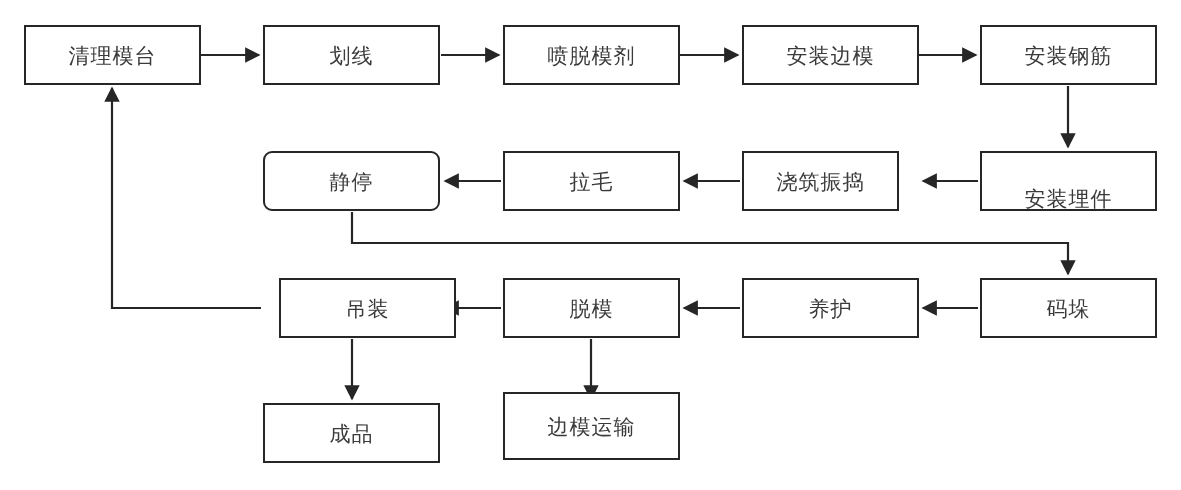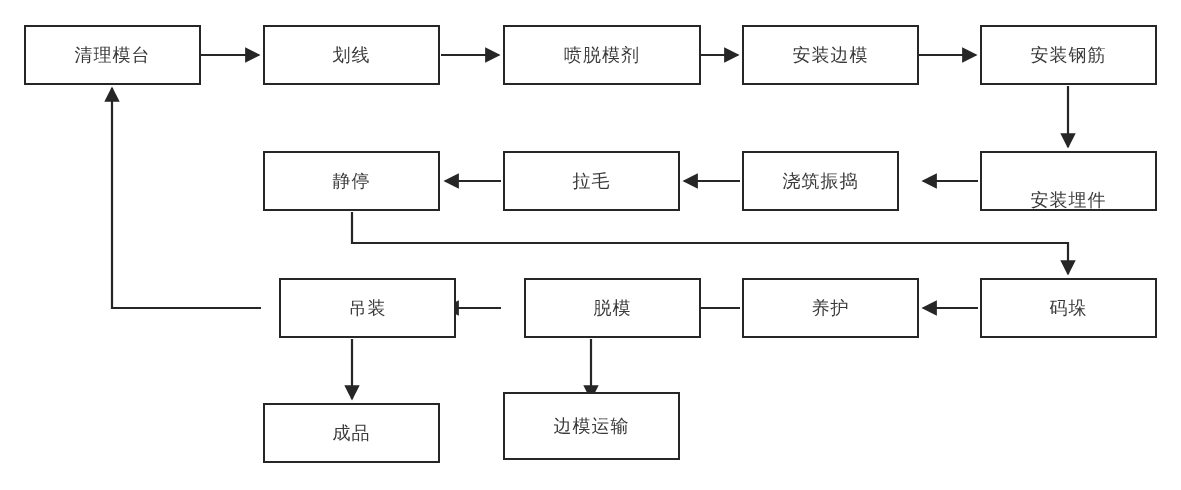--- a/index.html
+++ b/index.html
@@ -27,21 +27,21 @@
   .node-box {
     position: absolute;
     box-sizing: border-box;
     border: 2px solid #262626;
     background: #ffffff;
     display: flex;
     align-items: center;
     justify-content: center;
   }
   .node-label {
-    font-size: 18px;
+    font-size: 21px;
     color: #3a3a3a;
     letter-spacing: 1px;
     line-height: 1;
     white-space: nowrap;
   }
 </style>
 </head>
 <body>
 
 <div id="canvas">
@@ -78,50 +78,50 @@
       <polyline points="261,308 112,308 112,88"></polyline>
     </g>
   </svg>
 
   <div class="node-box" style="left:24px;top:25px;width:177px;height:60px;">
     <span class="node-label">清理模台</span>
   </div>
   <div class="node-box" style="left:263px;top:25px;width:177px;height:60px;">
     <span class="node-label">划线</span>
   </div>
-  <div class="node-box" style="left:503px;top:25px;width:198px;height:60px;">
+  <div class="node-box" style="left:503px;top:25px;width:177px;height:60px;">
     <span class="node-label">喷脱模剂</span>
   </div>
   <div class="node-box" style="left:742px;top:25px;width:177px;height:60px;">
     <span class="node-label">安装边模</span>
   </div>
   <div class="node-box" style="left:980px;top:25px;width:177px;height:60px;">
     <span class="node-label">安装钢筋</span>
   </div>
 
   <div class="node-box" style="left:980px;top:151px;width:177px;height:60px;align-items:flex-end;">
     <span class="node-label">安装埋件</span>
   </div>
   <div class="node-box" style="left:742px;top:151px;width:157px;height:60px;">
     <span class="node-label">浇筑振捣</span>
   </div>
   <div class="node-box" style="left:503px;top:151px;width:177px;height:60px;">
     <span class="node-label">拉毛</span>
   </div>
-  <div class="node-box" style="left:263px;top:151px;width:177px;height:60px;">
+  <div class="node-box" style="left:263px;top:151px;width:177px;height:60px;border-radius:9px;">
     <span class="node-label">静停</span>
   </div>
 
   <div class="node-box" style="left:980px;top:278px;width:177px;height:60px;">
     <span class="node-label">码垛</span>
   </div>
   <div class="node-box" style="left:742px;top:278px;width:177px;height:60px;">
     <span class="node-label">养护</span>
   </div>
-  <div class="node-box" style="left:503px;top:278px;width:177px;height:60px;margin-left:21px;">
+  <div class="node-box" style="left:503px;top:278px;width:177px;height:60px;">
     <span class="node-label">脱模</span>
   </div>
   <div class="node-box" style="left:263px;top:278px;width:177px;height:60px;margin-left:16px;">
     <span class="node-label">吊装</span>
   </div>
 
   <div class="node-box" style="left:263px;top:403px;width:177px;height:60px;justify-content:center;">
     <span class="node-label">成品</span>
   </div>
   <div class="node-box" style="left:503px;top:392px;width:177px;height:68px;">

